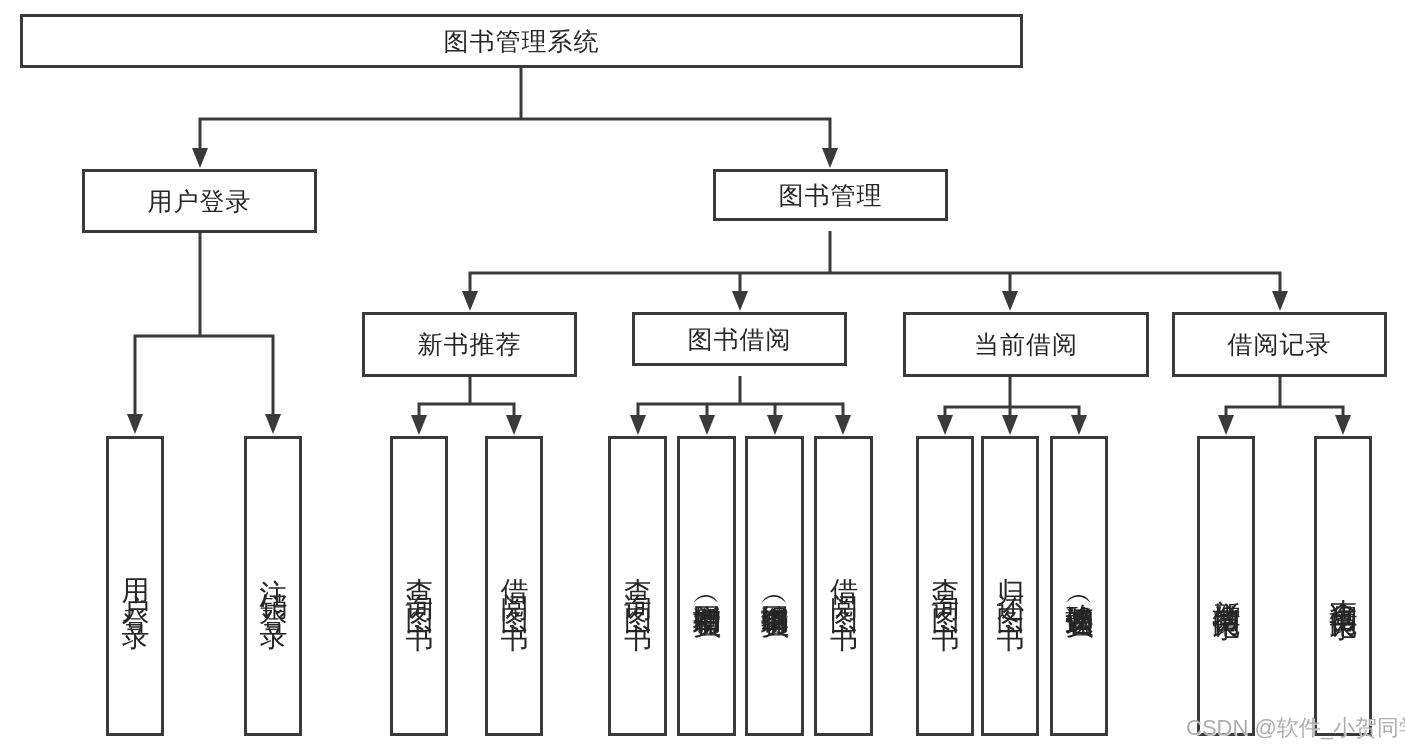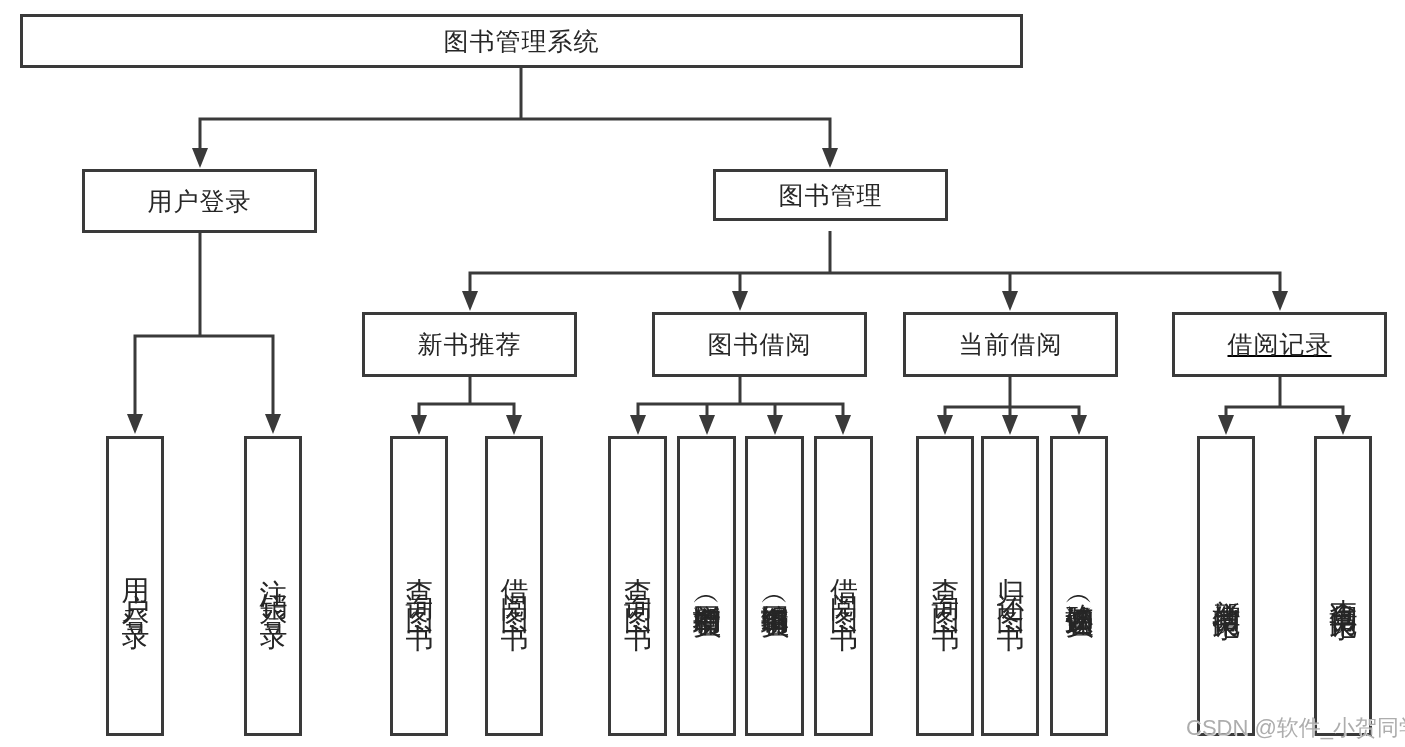--- a/index.html
+++ b/index.html
@@ -104,27 +104,27 @@
   <div class="box" style="left:82px; top:169px; width:235px; height:64px;">
     <span class="hlabel">用户登录</span>
   </div>
   <div class="box" style="left:713px; top:169px; width:235px; height:52px;">
     <span class="hlabel">图书管理</span>
   </div>
 
   <div class="box" style="left:362px; top:312px; width:215px; height:65px;">
     <span class="hlabel">新书推荐</span>
   </div>
-  <div class="box" style="left:632px; top:312px; width:215px; height:65px;margin-left:20px;">
+  <div class="box" style="left:632px; top:312px; width:215px; height:54px;">
     <span class="hlabel">图书借阅</span>
   </div>
-  <div class="box" style="left:903px; top:312px; width:215px; height:65px;">
+  <div class="box" style="left:903px; top:312px; width:246px; height:65px;">
     <span class="hlabel">当前借阅</span>
   </div>
-  <div class="box" style="left:1172px; top:312px; width:215px; height:65px;text-decoration:underline;">
+  <div class="box" style="left:1172px; top:312px; width:215px; height:65px;">
     <span class="hlabel">借阅记录</span>
   </div>
 
   <div class="box" style="left:106px; top:436px; width:58px; height:300px;">
     <span class="vlabel v4">用户登录</span>
   </div>
   <div class="box" style="left:244px; top:436px; width:58px; height:300px;">
     <span class="vlabel v4">注销登录</span>
   </div>
 

